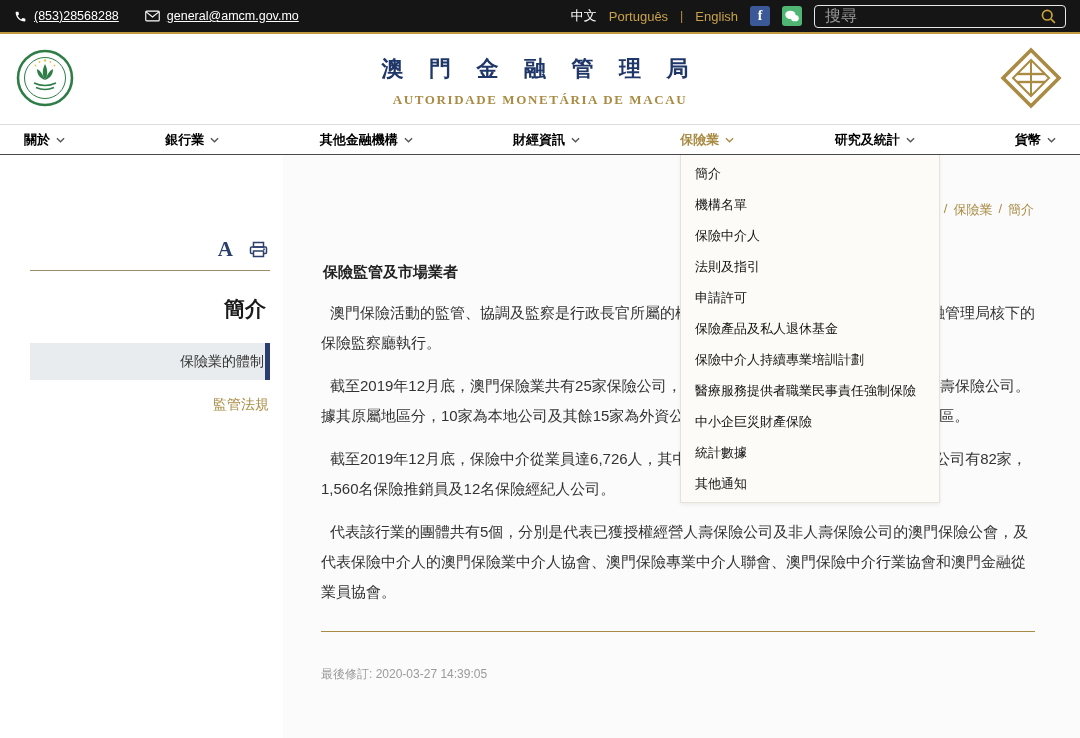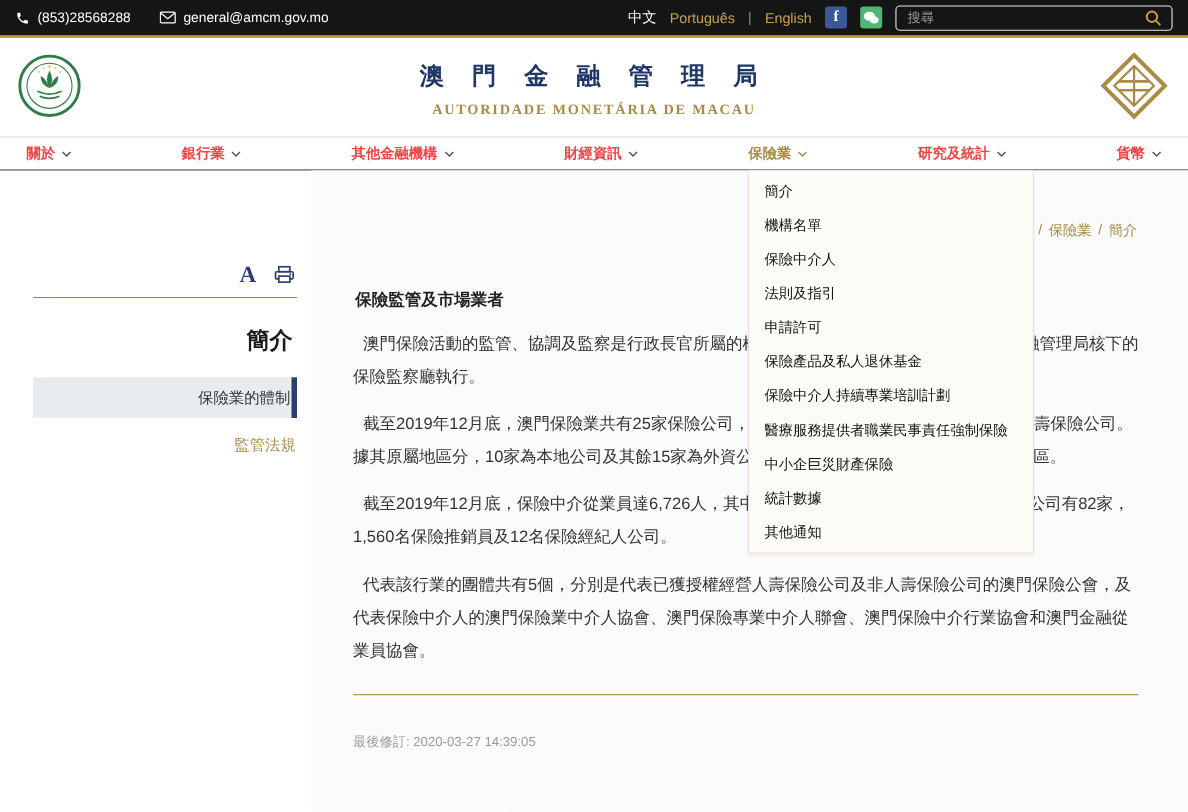--- a/index.html
+++ b/index.html
@@ -2,52 +2,52 @@
 <html><head>
 <meta charset="utf-8">
 <style>
   html,body{margin:0;padding:0;background:#fff;}
   .page{width:1080px;height:738px;position:relative;overflow:hidden;background:#fff;
         font-family:"Liberation Sans","DejaVu Sans",sans-serif;}
 
   
   .topbar{height:34px;background:#151515;border-bottom:2px solid #C19A3F;display:flex;
           align-items:center;padding:0 14px;box-sizing:border-box;color:#fff;font-size:12.5px;}
-  .tb-left{display:flex;align-items:center;gap:26px;}
+  .tb-left{display:flex;align-items:center;gap:26px;text-decoration:underline;}
   .tb-contact{display:flex;align-items:center;gap:7px;}
   .tb-right{margin-left:auto;display:flex;align-items:center;gap:12px;}
   .lang{text-decoration:none;font-size:13px;cursor:pointer;}
   .lang-zh{color:#fff;}
   .lang-pt,.lang-en{color:#C8A24B;}
   .lang-divider{color:#C8A24B;opacity:.85;}
   .social{width:20px;height:20px;border-radius:3px;display:flex;align-items:center;
           justify-content:center;cursor:pointer;}
   .fb{background:#3B5998;color:#fff;font-family:"Liberation Serif","DejaVu Serif",serif;
       font-weight:bold;font-size:14px;line-height:1;}
   .wc{background:#50B674;}
   .searchbox{width:252px;height:23px;border:1px solid #E8E8E8;border-radius:4px;display:flex;
              align-items:center;background:#151515;padding:0 8px;box-sizing:border-box;gap:6px;}
   .searchbox input{flex:1;background:transparent;border:none;outline:none;color:#ec4899;
-                   font-size:12px;font-family:inherit;min-width:0;}
+                   font-size:16px;font-family:inherit;min-width:0;}
   .searchbox input::placeholder{color:#9A9A9A;}
 
   
   .header{height:90px;position:relative;padding-left:25px;}
   .macau-logo{position:absolute;left:16px;top:15px;cursor:pointer;}
   .titles{position:absolute;left:0;right:0;top:20px;text-align:center;}
   .title-zh{font-family:"Liberation Serif","DejaVu Serif",serif;font-size:22px;color:#1F3668;
             letter-spacing:10px;font-weight:bold;margin:0;}
   .title-pt{font-family:"Liberation Serif","DejaVu Serif",serif;font-size:13px;color:#A98B44;
             letter-spacing:1.6px;margin-top:8px;font-weight:bold;}
   .amcm-logo{position:absolute;right:18px;top:13px;cursor:pointer;}
 
   
   .nav{height:31px;border-top:1px solid #DCDCDC;border-bottom:1px solid #4A4A4A;display:flex;
        align-items:center;justify-content:space-between;padding:0 24px;box-sizing:border-box;}
-  .nav-item{display:flex;align-items:center;gap:6px;font-size:13px;font-weight:bold;color:#ef4444;
+  .nav-item{display:flex;align-items:center;gap:6px;font-size:13px;font-weight:bold;color:#000000;
             cursor:pointer;white-space:nowrap;}
   .nav-item .chev{color:#555;display:flex;align-items:center;}
   .nav-item.active{color:#A98B44;}
   .nav-item.active .chev{color:#A98B44;}
 
   
   .content{position:relative;height:583px;}
   .main-panel{position:absolute;left:283px;top:0;right:0;bottom:0;background:#FBFBFB;}
   .breadcrumb{position:absolute;top:46px;right:46px;font-size:13px;color:#A98B44;z-index:1;
               display:flex;gap:6px;white-space:nowrap;}

